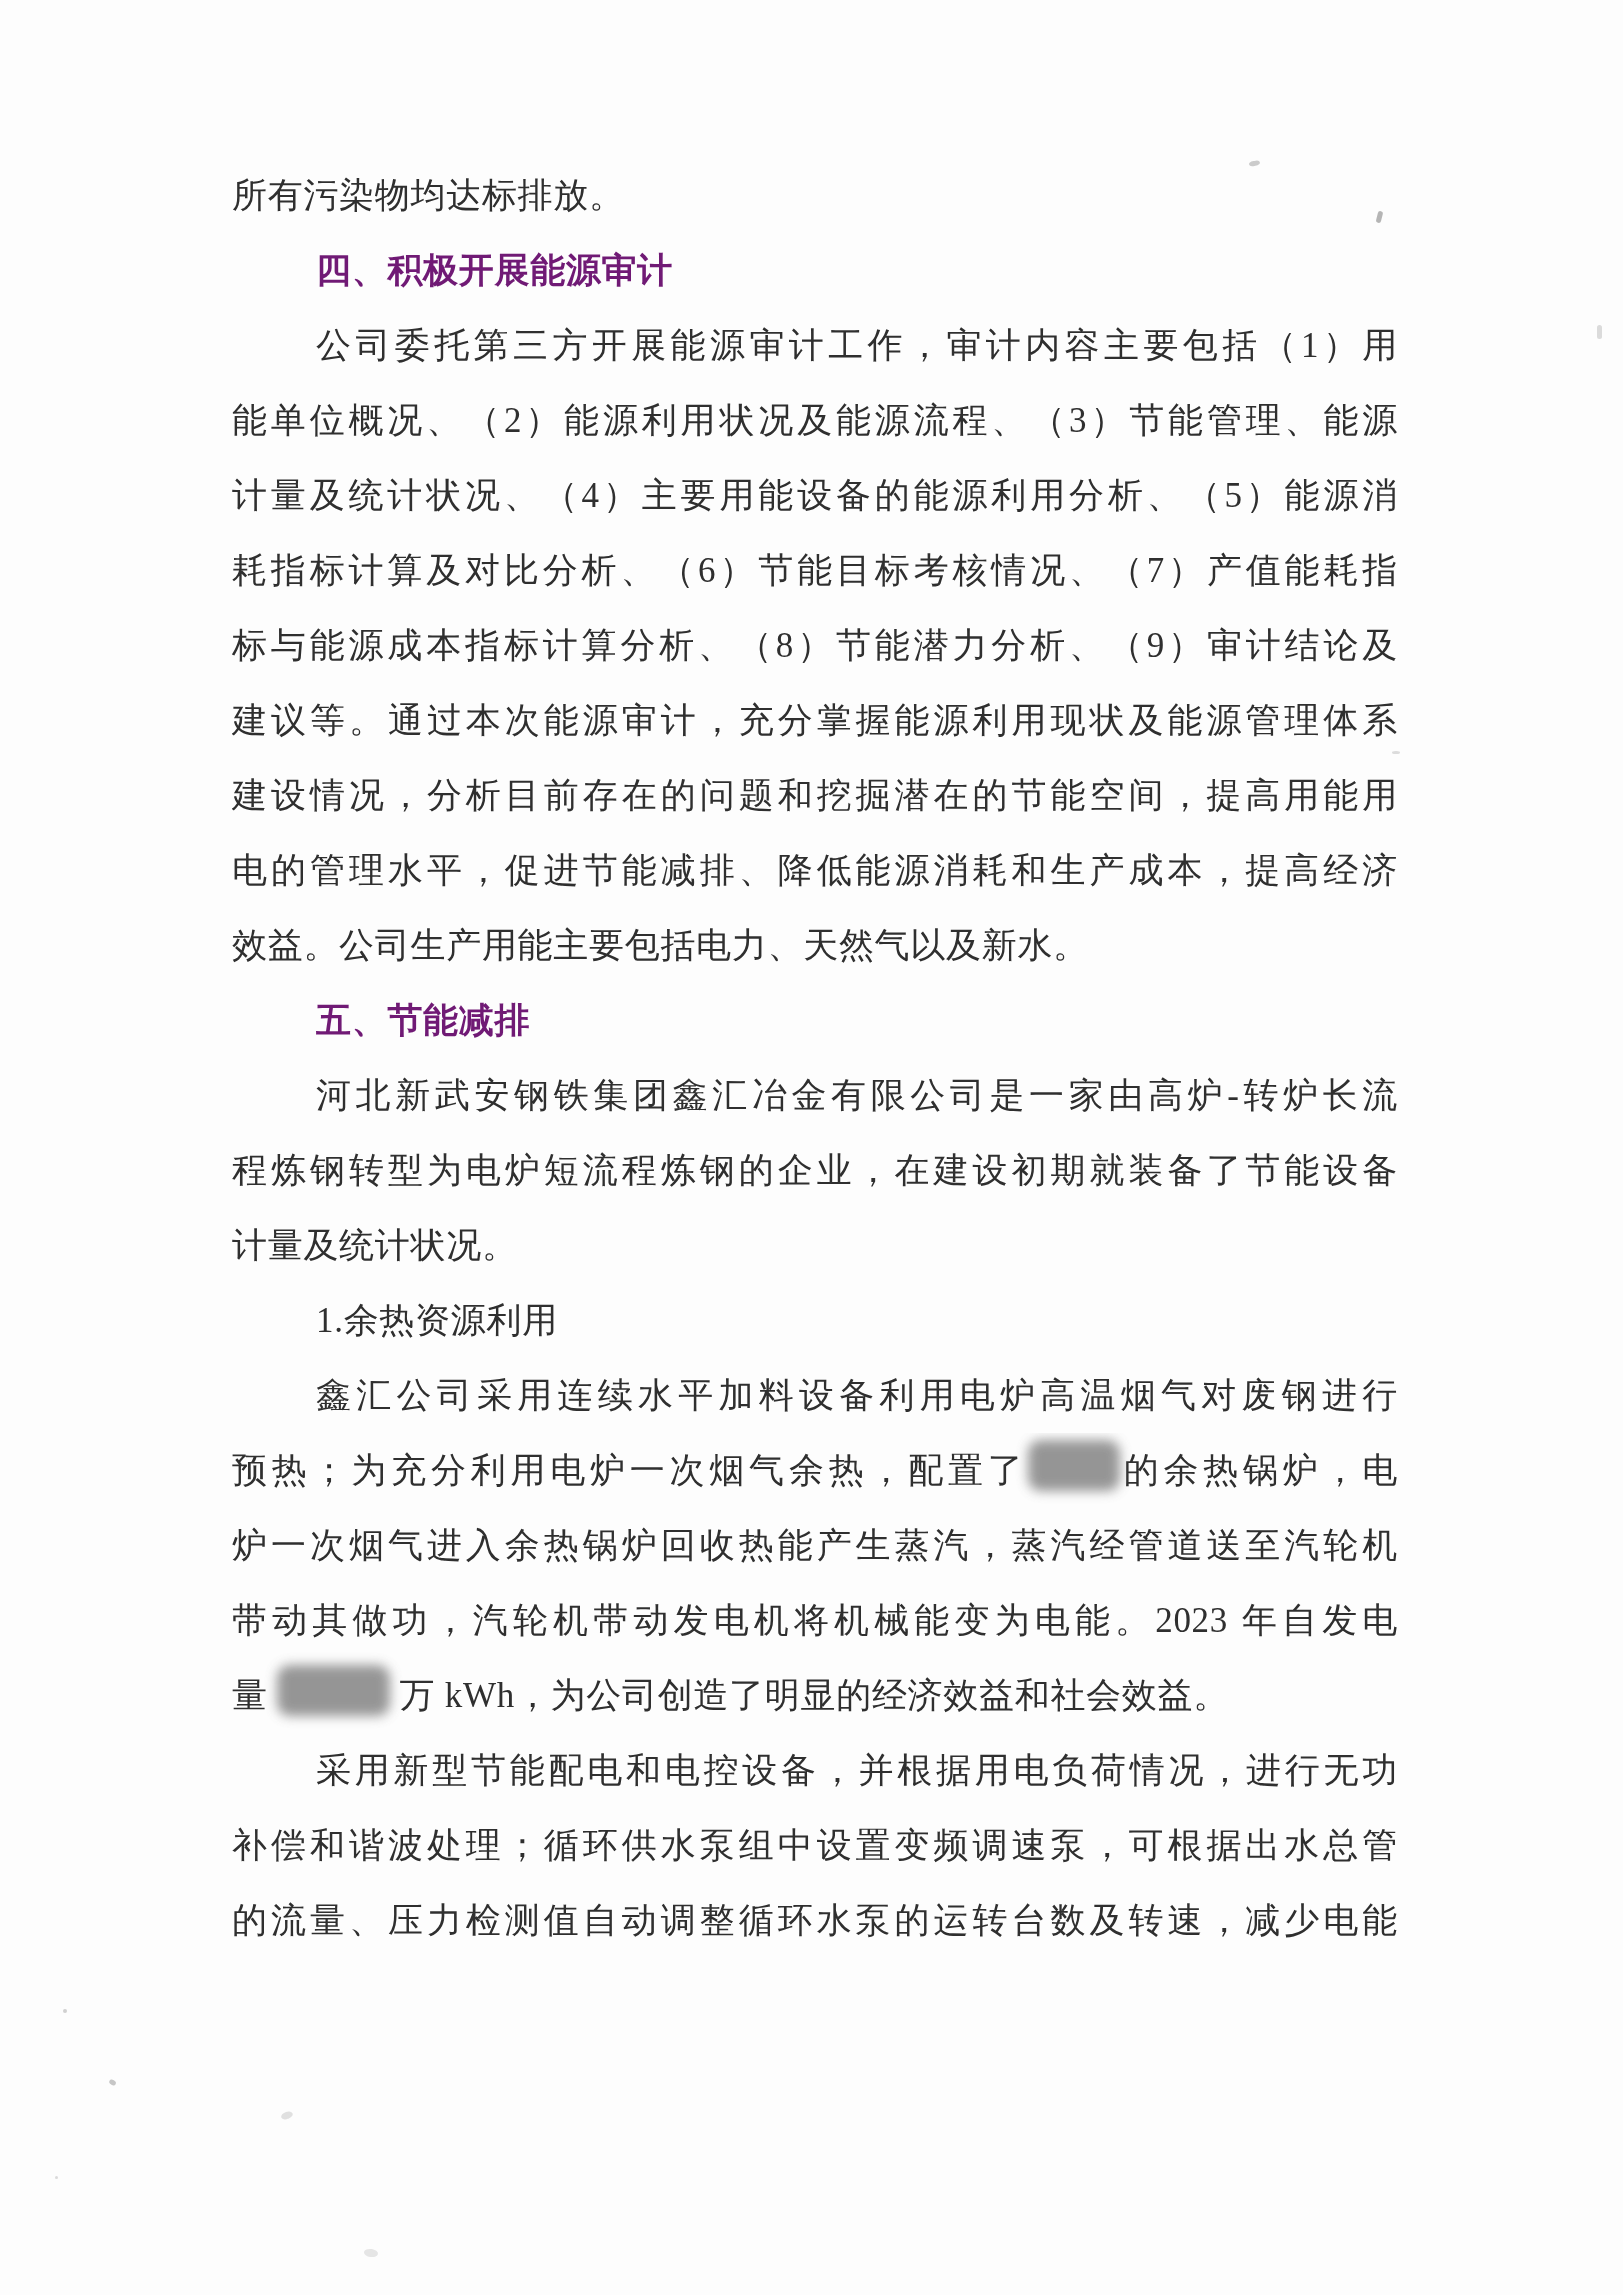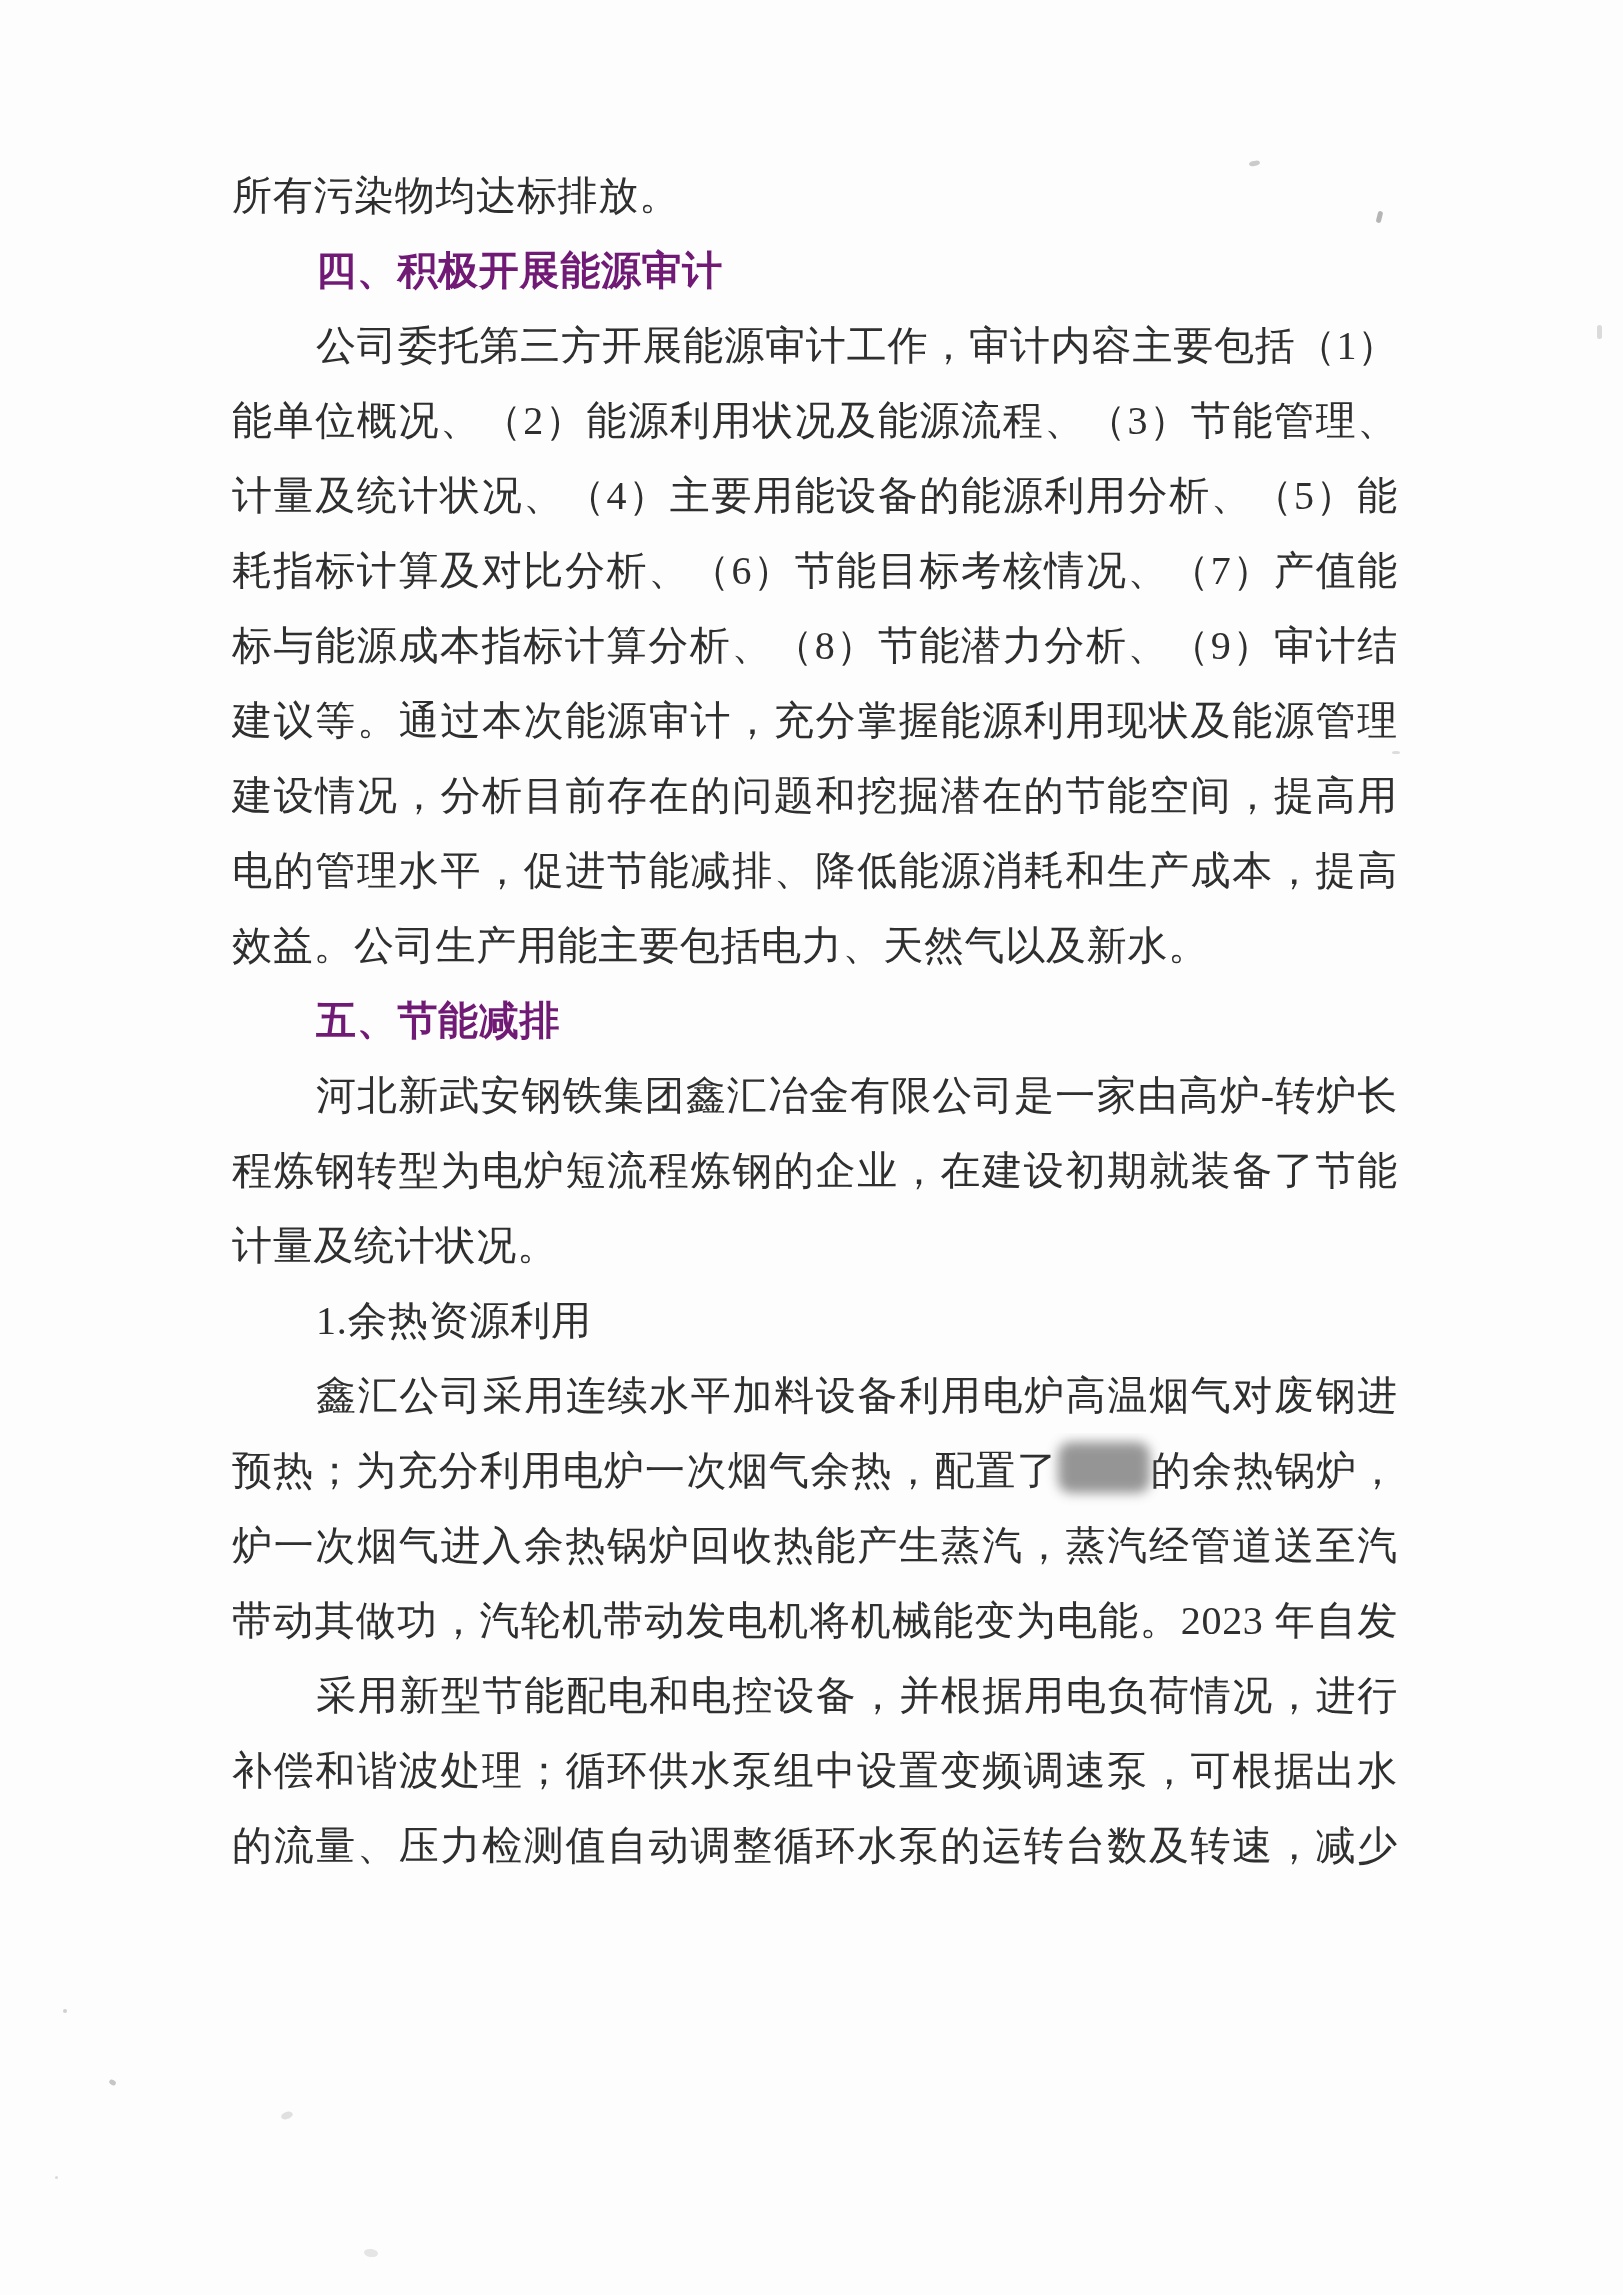--- a/index.html
+++ b/index.html
@@ -18,21 +18,21 @@
   }
   .doc {
     position: absolute;
     left: 232px;
     top: 158px;
     width: 1166px;
   }
   .line {
     height: 75px;
     line-height: 75px;
-    font-size: 40px;
+    font-size: 35px;
     letter-spacing: 0.7px;
     white-space: nowrap;
   }
   .line.fill {
     white-space: normal;
     text-align: justify;
     text-align-last: justify;
     overflow: hidden;
   }
   .line.indent {
@@ -74,20 +74,21 @@
       <div class="line body"><span>效益。公司生产用能主要包括电力、天然气以及新水。</span></div>
       <div class="line heading indent"><span>五、节能减排</span></div>
       <div class="line body indent fill"><span>河北新武安钢铁集团鑫汇冶金有限公司是一家由高炉-转炉长流</span></div>
       <div class="line body fill"><span>程炼钢转型为电炉短流程炼钢的企业，在建设初期就装备了节能设备</span></div>
       <div class="line body"><span>计量及统计状况。</span></div>
       <div class="line body indent"><span>1.余热资源利用</span></div>
       <div class="line body indent fill"><span>鑫汇公司采用连续水平加料设备利用电炉高温烟气对废钢进行</span></div>
       <div class="line body fill"><span>预热；为充分利用电炉一次烟气余热，配置了</span><span class="redaction" style="width: 92px; height: 51px;"></span><span>的余热锅炉，电</span></div>
       <div class="line body fill"><span>炉一次烟气进入余热锅炉回收热能产生蒸汽，蒸汽经管道送至汽轮机</span></div>
       <div class="line body fill"><span>带动其做功，汽轮机带动发电机将机械能变为电能。2023 年自发电</span></div>
+      <div class="line body"><span>量 </span><span class="redaction" style="width: 113px; height: 51px;"></span><span> 万 kWh，为公司创造了明显的经济效益和社会效益。</span></div>
       <div class="line body indent fill"><span>采用新型节能配电和电控设备，并根据用电负荷情况，进行无功</span></div>
       <div class="line body fill"><span>补偿和谐波处理；循环供水泵组中设置变频调速泵，可根据出水总管</span></div>
       <div class="line body fill"><span>的流量、压力检测值自动调整循环水泵的运转台数及转速，减少电能</span></div>
     </div>
 
   <div class="speck" style="left:1249px;top:161px;width:10.5px;height:5.2px;background:#9a9a9a;opacity:.5;transform:rotate(-12deg);"></div>
   <div class="speck" style="left:1377px;top:211px;width:4.6px;height:11.8px;background:#7a7a7a;opacity:.55;transform:rotate(14deg);border-radius:2.6px;"></div>
   <div class="speck" style="left:695px;top:338px;width:3.9px;height:3.9px;background:#a8a8a8;opacity:.45;"></div>
   <div class="speck" style="left:1597px;top:325px;width:5.2px;height:14.4px;background:#9a9a9a;opacity:.35;border-radius:2.6px;"></div>
   <div class="speck" style="left:1392px;top:751px;width:7.9px;height:3.3px;background:#ababab;opacity:.4;"></div>

